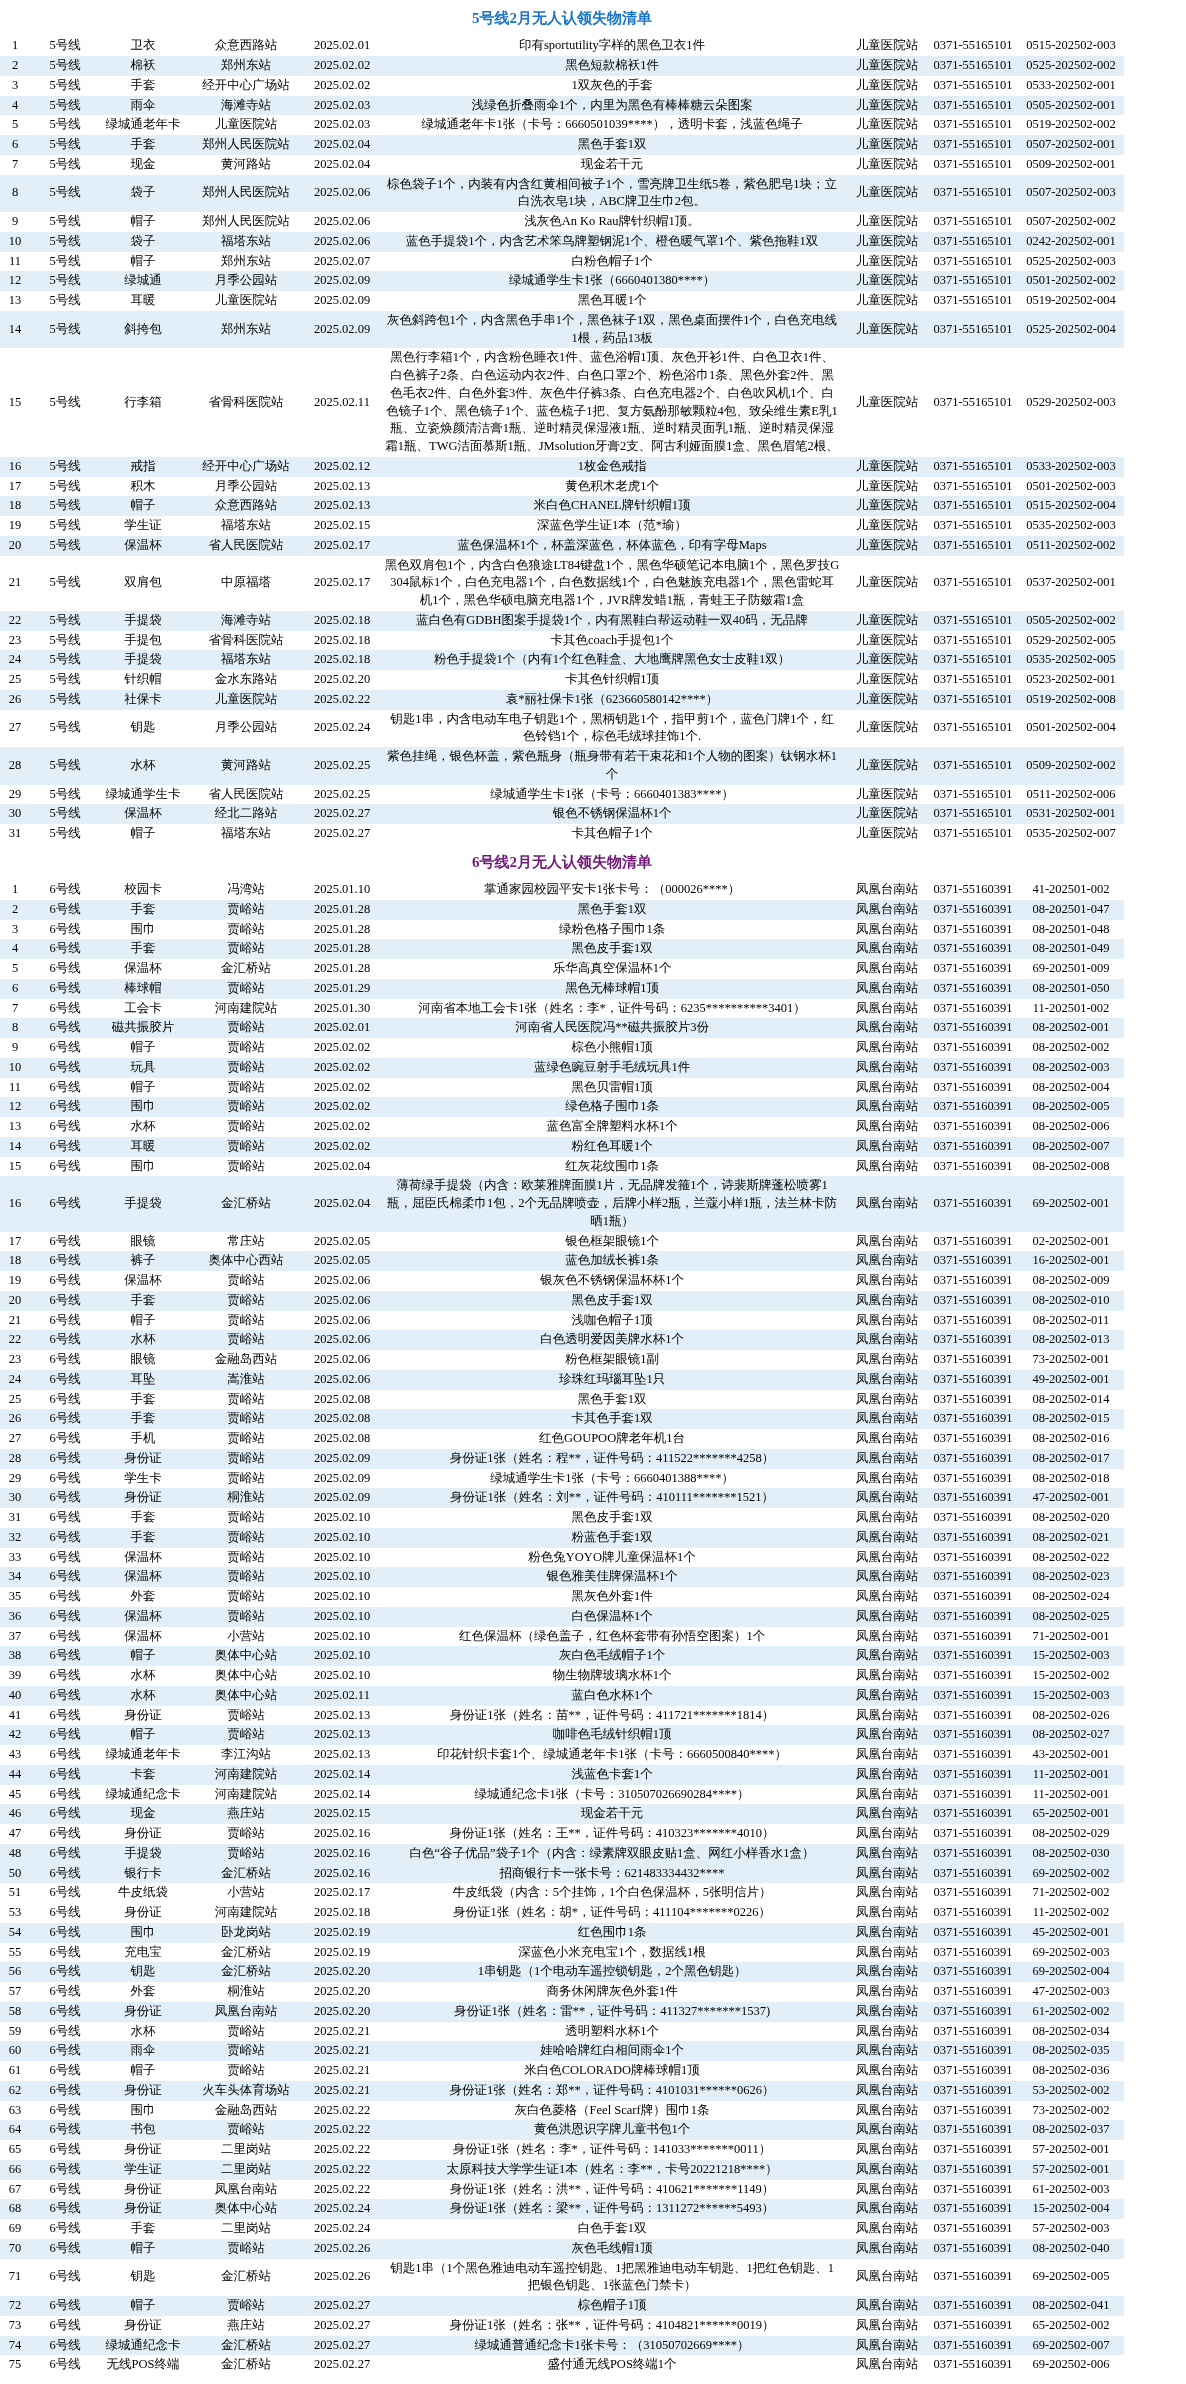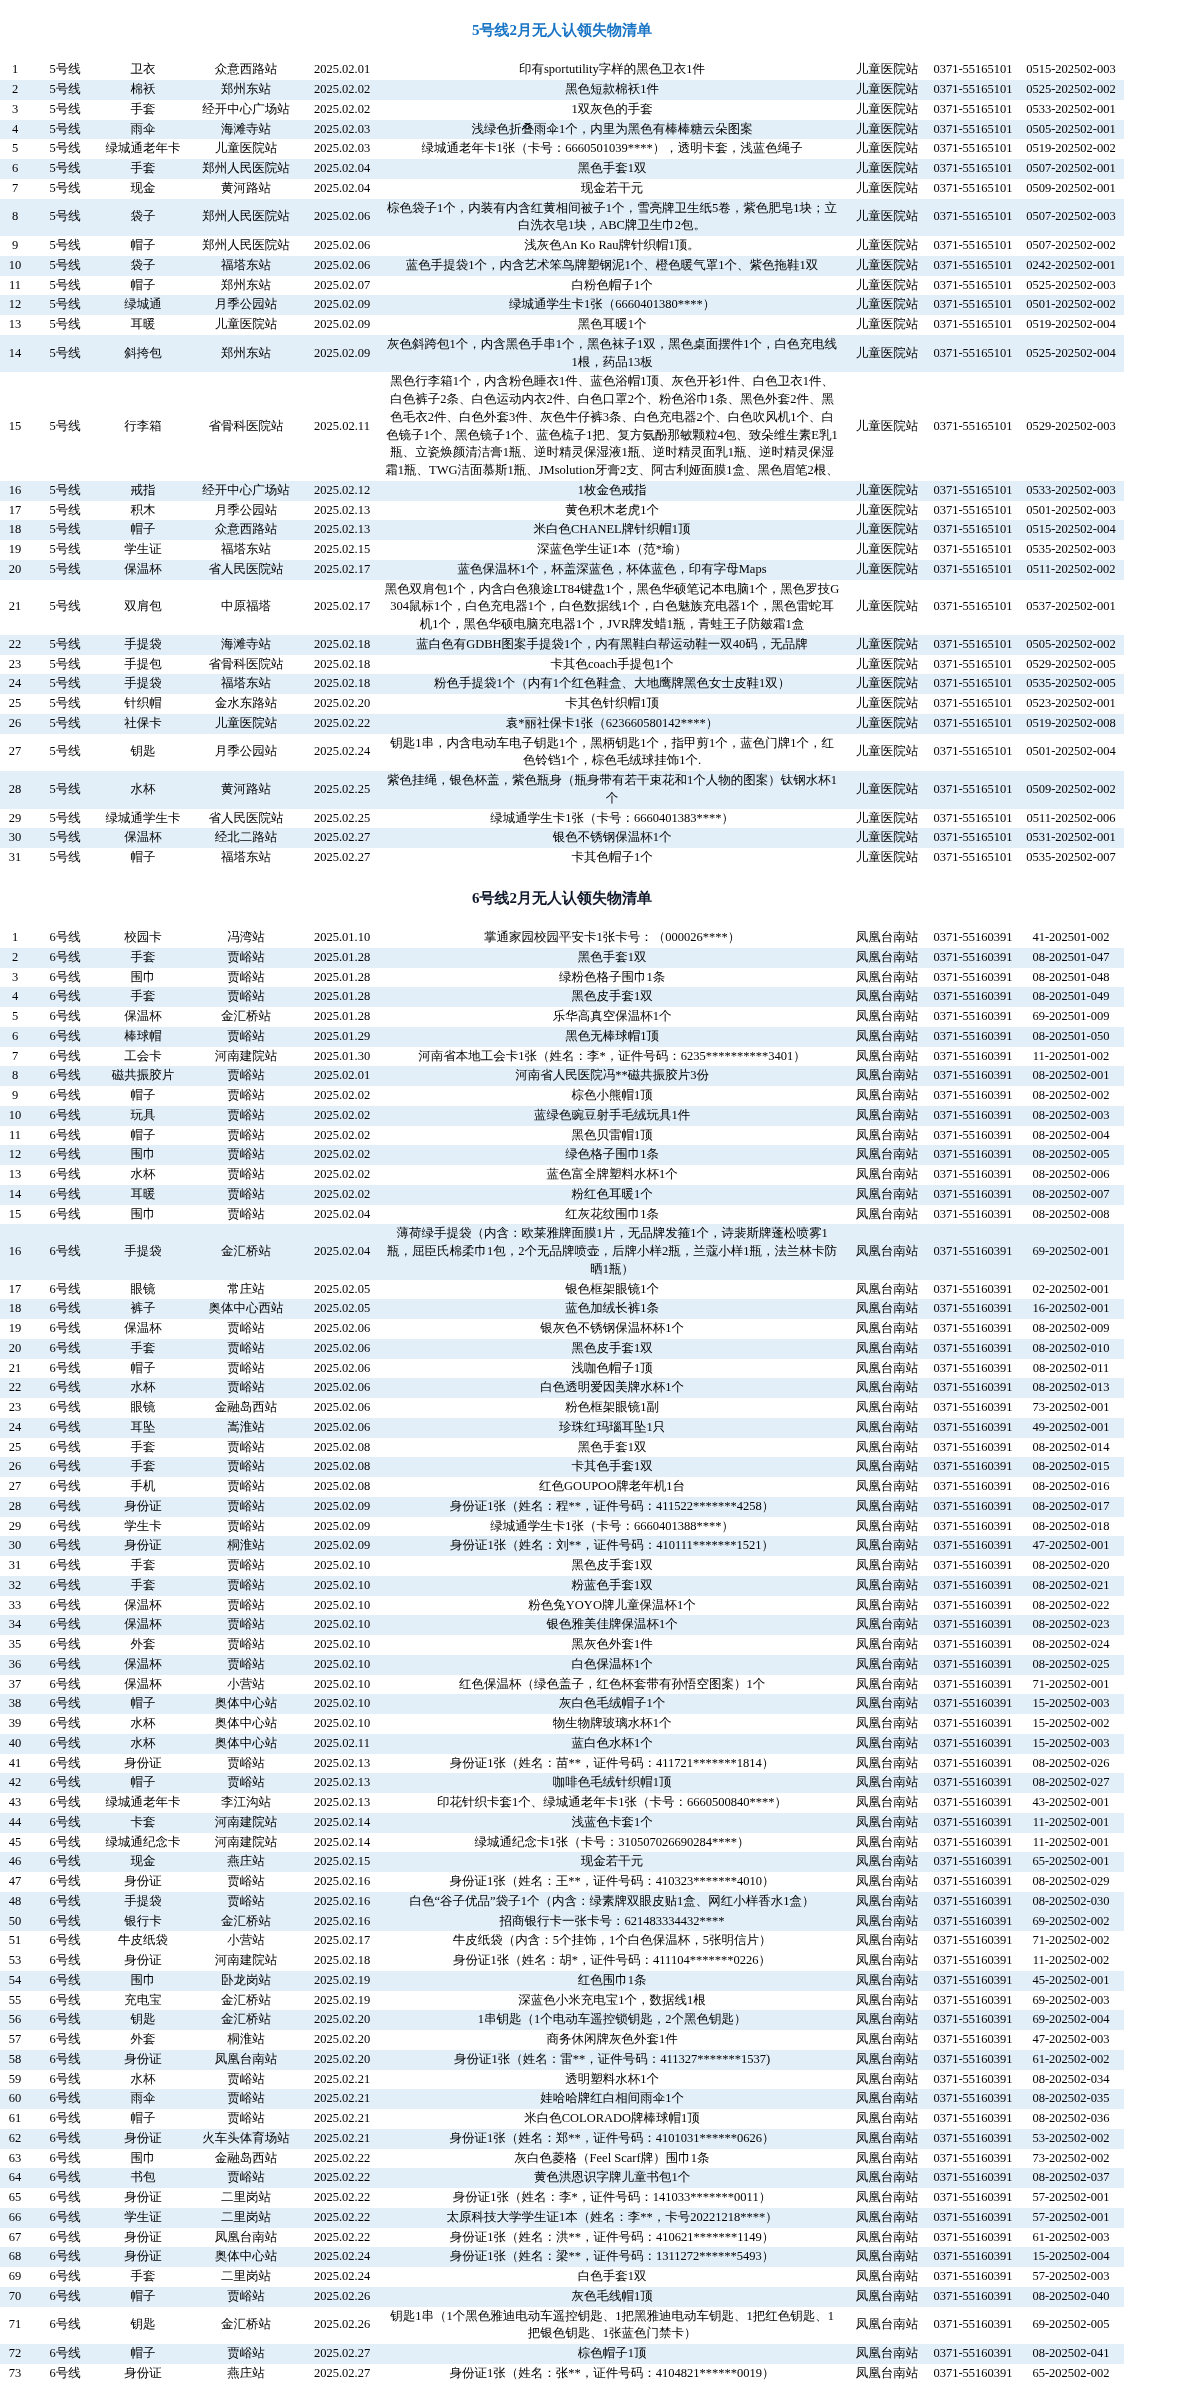--- a/index.html
+++ b/index.html
@@ -2,21 +2,21 @@
 <html><head>
 <meta charset="utf-8">
 <style>
   html,body{margin:0;padding:0;background:#ffffff;}
   body{width:1186px;font-family:"Liberation Serif","DejaVu Serif",serif;color:#000;}
   .wrap{width:1186px;overflow:hidden;}
   table{border-collapse:collapse;table-layout:fixed;width:1124px;margin:0;}
   td{font-size:12.5px;line-height:1.42;padding:1px 3px;text-align:center;vertical-align:middle;
      word-break:break-all;overflow:hidden;}
   tr.band td{background:#e2eff9;}
-  td.section-title{color:#1874c5;font-weight:bold;font-size:15px;line-height:1.35;padding:20px 0;background:#fff;}
+  td.section-title{color:#1874c5;font-weight:bold;font-size:15px;line-height:1.35;padding:8px 0;background:#fff;}
   td.cell-desc{padding:1px 6px;}
 </style>
 </head>
 <body>
 
 <div class="wrap">
   <table>
     <colgroup>
       <col style="width:30px">
         <col style="width:70px">
@@ -367,21 +367,21 @@
           <td>5号线</td>
           <td>帽子</td>
           <td>福塔东站</td>
           <td>2025.02.27</td>
           <td class="cell-desc">卡其色帽子1个</td>
           <td>儿童医院站</td>
           <td>0371-55165101</td>
           <td>0535-202502-007</td>
         </tr>
         <tr>
-          <td colspan="9" class="section-title" style="color: #0f172a; margin-top: 7px;">6号线2月无人认领失物清单</td>
+          <td colspan="9" class="section-title" style="color: #701a75; margin-top: 7px;">6号线2月无人认领失物清单</td>
         </tr>
         <tr>
           <td>1</td>
           <td>6号线</td>
           <td>校园卡</td>
           <td>冯湾站</td>
           <td>2025.01.10</td>
           <td class="cell-desc">掌通家园校园平安卡1张卡号：（000026****）</td>
           <td>凤凰台南站</td>
           <td>0371-55160391</td>

